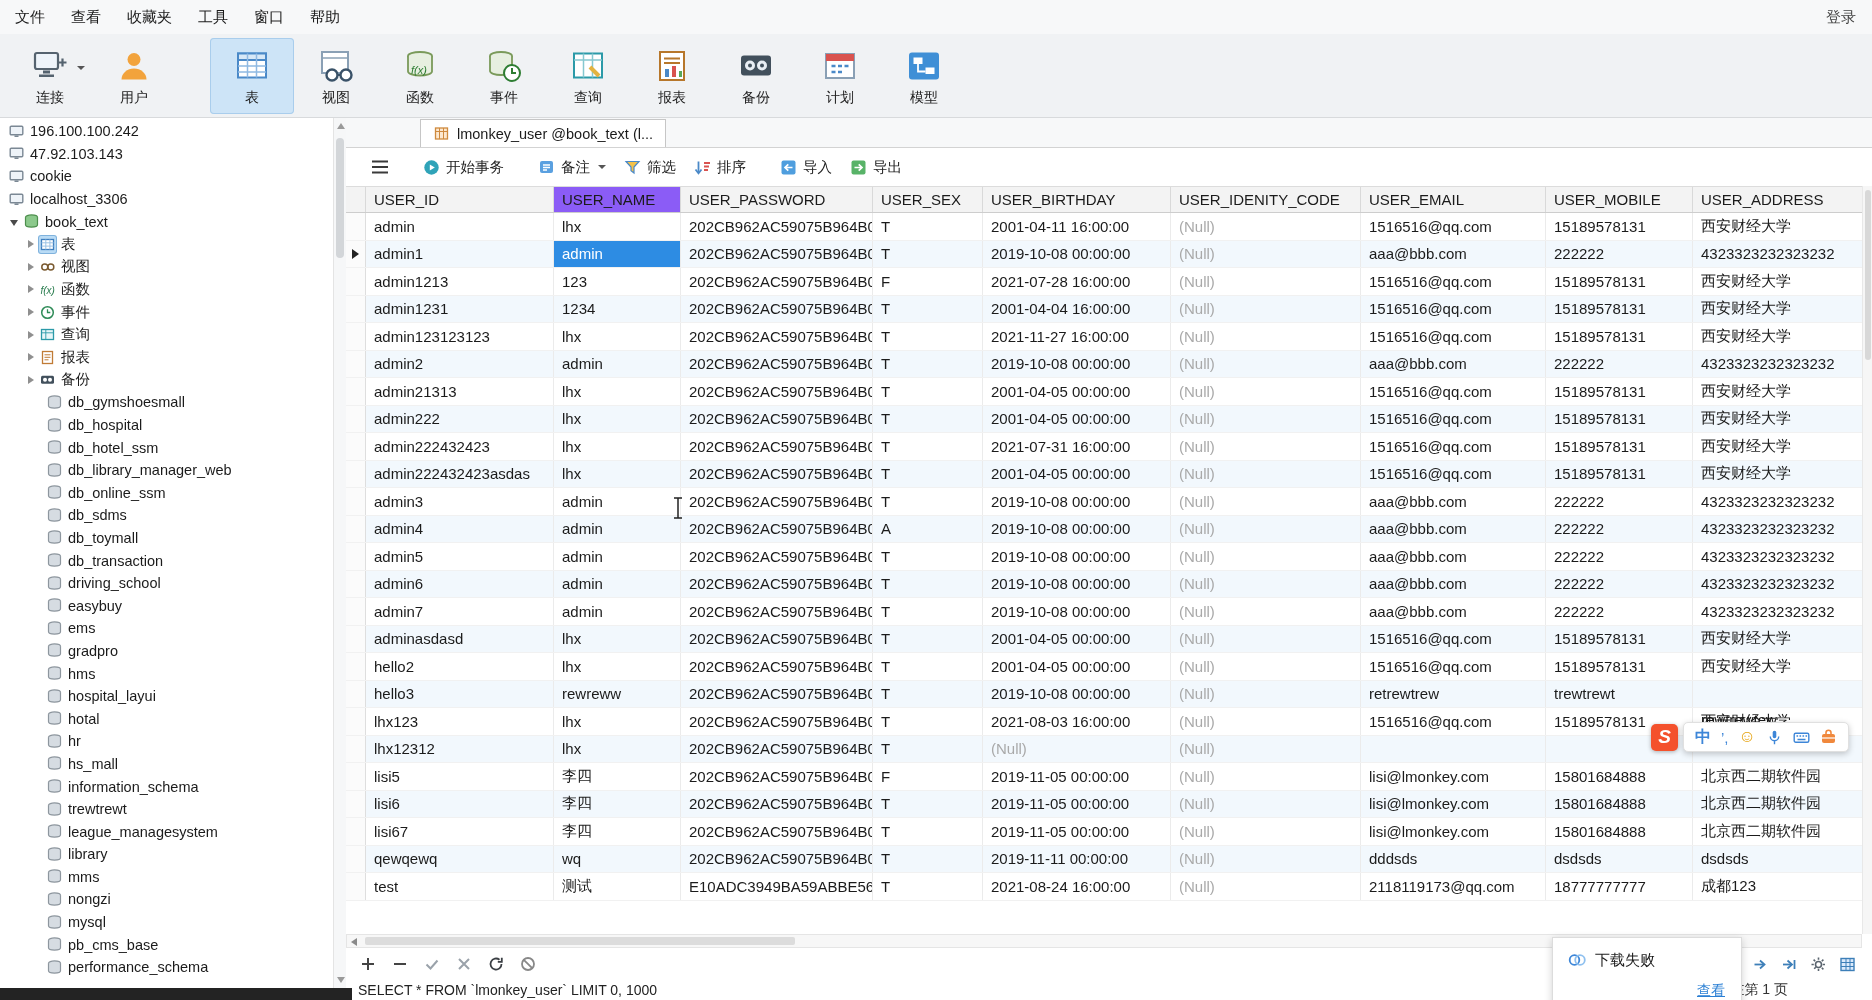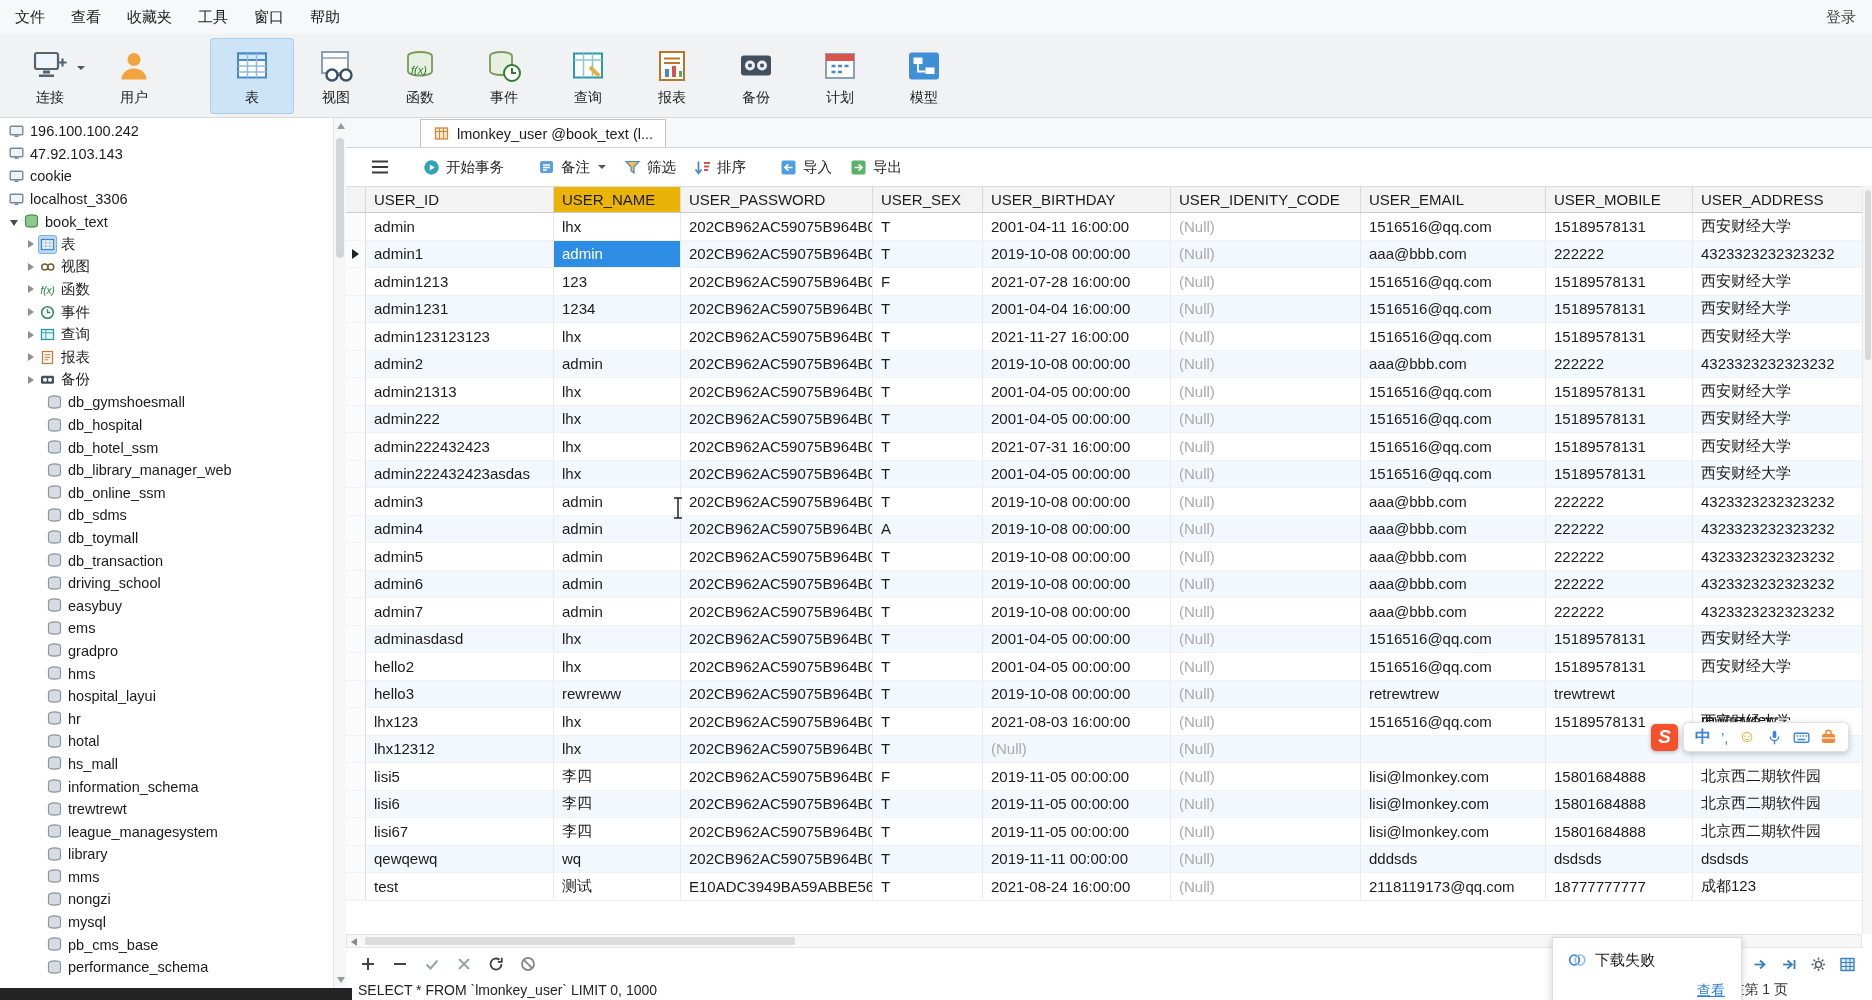--- a/index.html
+++ b/index.html
@@ -36,21 +36,21 @@
 #tabbar{position:absolute;top:118px;left:346px;right:0;height:30px;background:#f7f8f9;border-bottom:1px solid #d3d3d3;display:flex;align-items:flex-end;}
 #tab{margin-left:74px;height:28px;display:flex;align-items:center;gap:7px;padding:0 12px;background:#fff;border:1px solid #c6c6c6;border-bottom:none;font-size:14.5px;}
 
 #gridbar{position:absolute;top:148px;left:346px;right:0;height:38px;background:#fff;display:flex;align-items:center;padding-left:16px;font-size:14.5px;color:#222;}
 .gb-btn{display:flex;align-items:center;gap:6px;padding:5px 9px;border-radius:3px;}
 .gb-sp{width:16px;}
 .gb-caret{width:0;height:0;border:4px solid transparent;border-top-color:#555;margin-top:4px;margin-left:2px;}
 
 #grid-header{position:absolute;top:186px;left:346px;right:10px;height:27px;display:flex;background:#f3f3f3;border-top:1px solid #dcdcdc;border-bottom:1px solid #cdcdcd;font-size:15px;overflow:hidden;}
 .gh{flex:0 0 auto;display:flex;align-items:center;padding:0 8px;border-right:1px solid #d9d9d9;height:100%;overflow:hidden;white-space:nowrap;}
-.gh.hl{background:#eab308;}
+.gh.hl{background:#8b5cf6;}
 .gh.gutterh{padding:0;}
 #grid-body{position:absolute;top:213px;left:346px;right:10px;height:688px;overflow:hidden;font-size:15px;}
 .grow{display:flex;height:27.5px;border-bottom:1px solid #f1f1f1;background:#fff;}
 .grow.alt{background:#f2f8fd;}
 .gc{flex:0 0 auto;display:flex;align-items:center;padding:0 8px;border-right:1px solid #ebebeb;height:100%;white-space:nowrap;overflow:hidden;}
 .gc.nul{color:#a9a9a9;}
 .gc.selcell{background:#2d8ce3;color:#fff;}
 .gc.gutter{justify-content:center;padding:0;background:#fbfbfb;border-right:1px solid #dedede;}
 .rowmark{width:0;height:0;border:5px solid transparent;border-left:7px solid #222;margin-left:4px;}
 
@@ -460,30 +460,30 @@
       </span>
       <span>hospital_layui</span>
     </div>
     <div class="tree-item" style="padding-left: 46px;">
       <span class="ticon">
         <svg width="15" height="15" viewBox="0 0 15 15">
           <ellipse cx="7.5" cy="3.2" rx="6" ry="2.3" fill="#d6dce2" stroke="#8d969e" stroke-width="1.2"></ellipse>
           <path d="M1.5 3.2 v7.6 a6 2.3 0 0 0 12 0 v-7.6" fill="#d6dce2" stroke="#8d969e" stroke-width="1.2"></path>
         </svg>
       </span>
+      <span>hotal</span>
+    </div>
+    <div class="tree-item" style="padding-left: 46px;">
+      <span class="ticon">
+        <svg width="15" height="15" viewBox="0 0 15 15">
+          <ellipse cx="7.5" cy="3.2" rx="6" ry="2.3" fill="#d6dce2" stroke="#8d969e" stroke-width="1.2"></ellipse>
+          <path d="M1.5 3.2 v7.6 a6 2.3 0 0 0 12 0 v-7.6" fill="#d6dce2" stroke="#8d969e" stroke-width="1.2"></path>
+        </svg>
+      </span>
       <span>hr</span>
-    </div>
-    <div class="tree-item" style="padding-left: 46px;">
-      <span class="ticon">
-        <svg width="15" height="15" viewBox="0 0 15 15">
-          <ellipse cx="7.5" cy="3.2" rx="6" ry="2.3" fill="#d6dce2" stroke="#8d969e" stroke-width="1.2"></ellipse>
-          <path d="M1.5 3.2 v7.6 a6 2.3 0 0 0 12 0 v-7.6" fill="#d6dce2" stroke="#8d969e" stroke-width="1.2"></path>
-        </svg>
-      </span>
-      <span>hotal</span>
     </div>
     <div class="tree-item" style="padding-left: 46px;">
       <span class="ticon">
         <svg width="15" height="15" viewBox="0 0 15 15">
           <ellipse cx="7.5" cy="3.2" rx="6" ry="2.3" fill="#d6dce2" stroke="#8d969e" stroke-width="1.2"></ellipse>
           <path d="M1.5 3.2 v7.6 a6 2.3 0 0 0 12 0 v-7.6" fill="#d6dce2" stroke="#8d969e" stroke-width="1.2"></path>
         </svg>
       </span>
       <span>hs_mall</span>
     </div>

